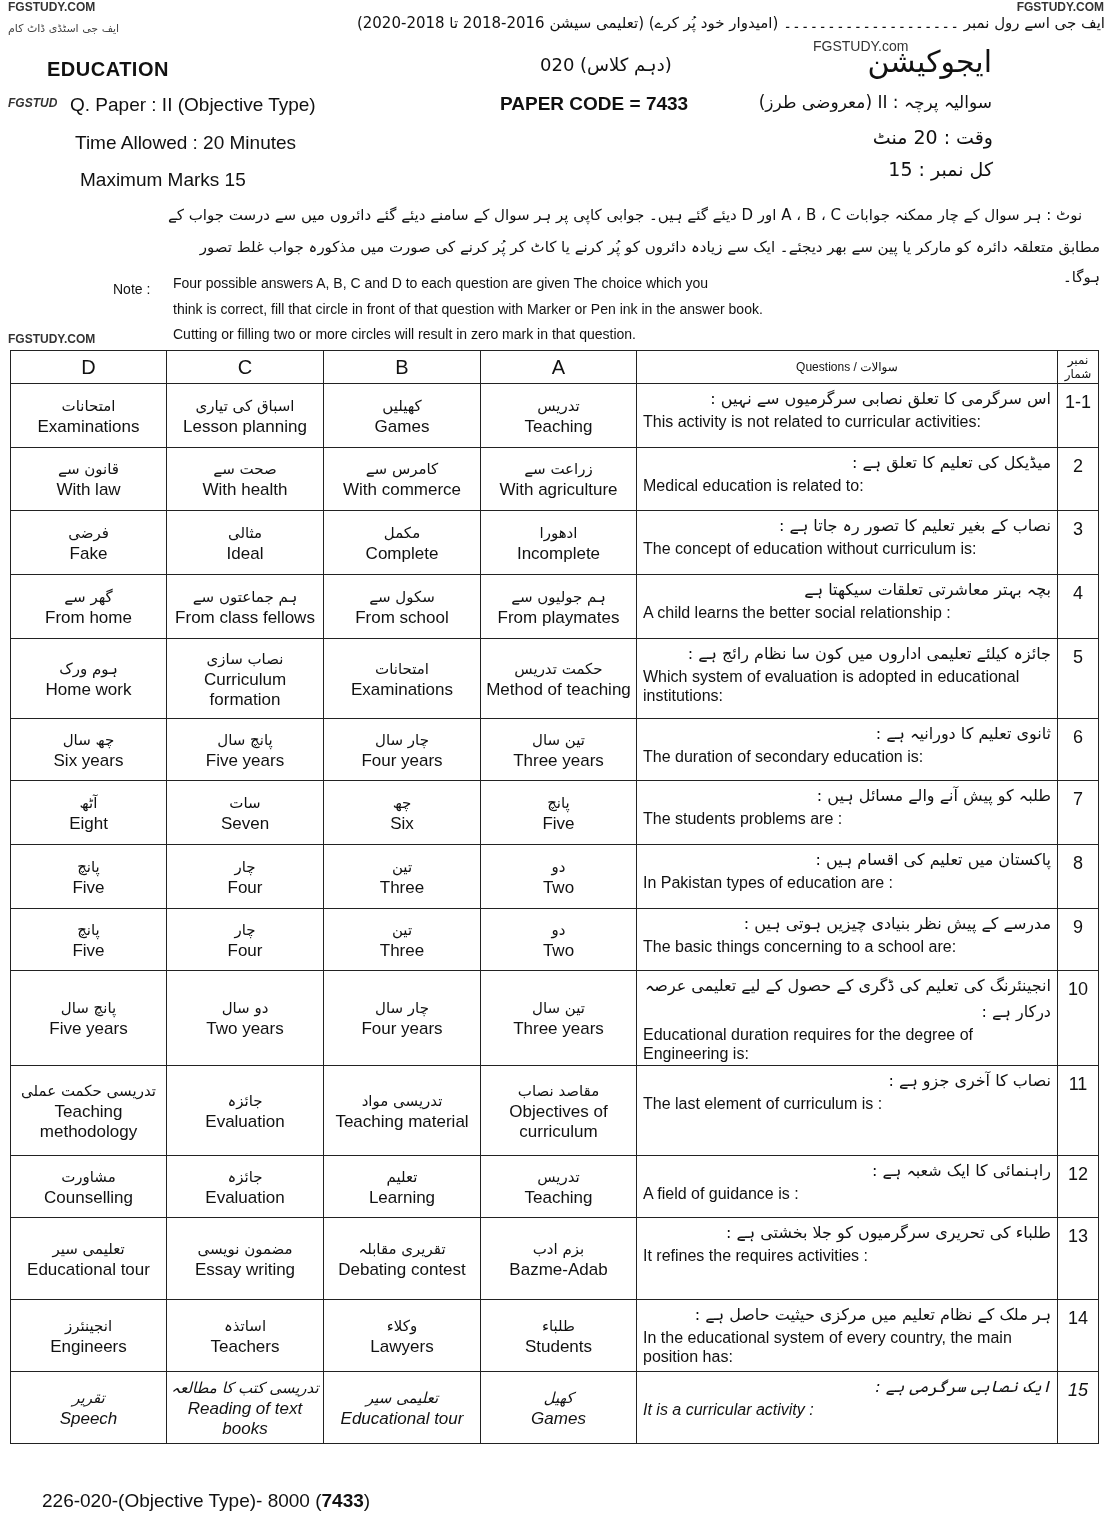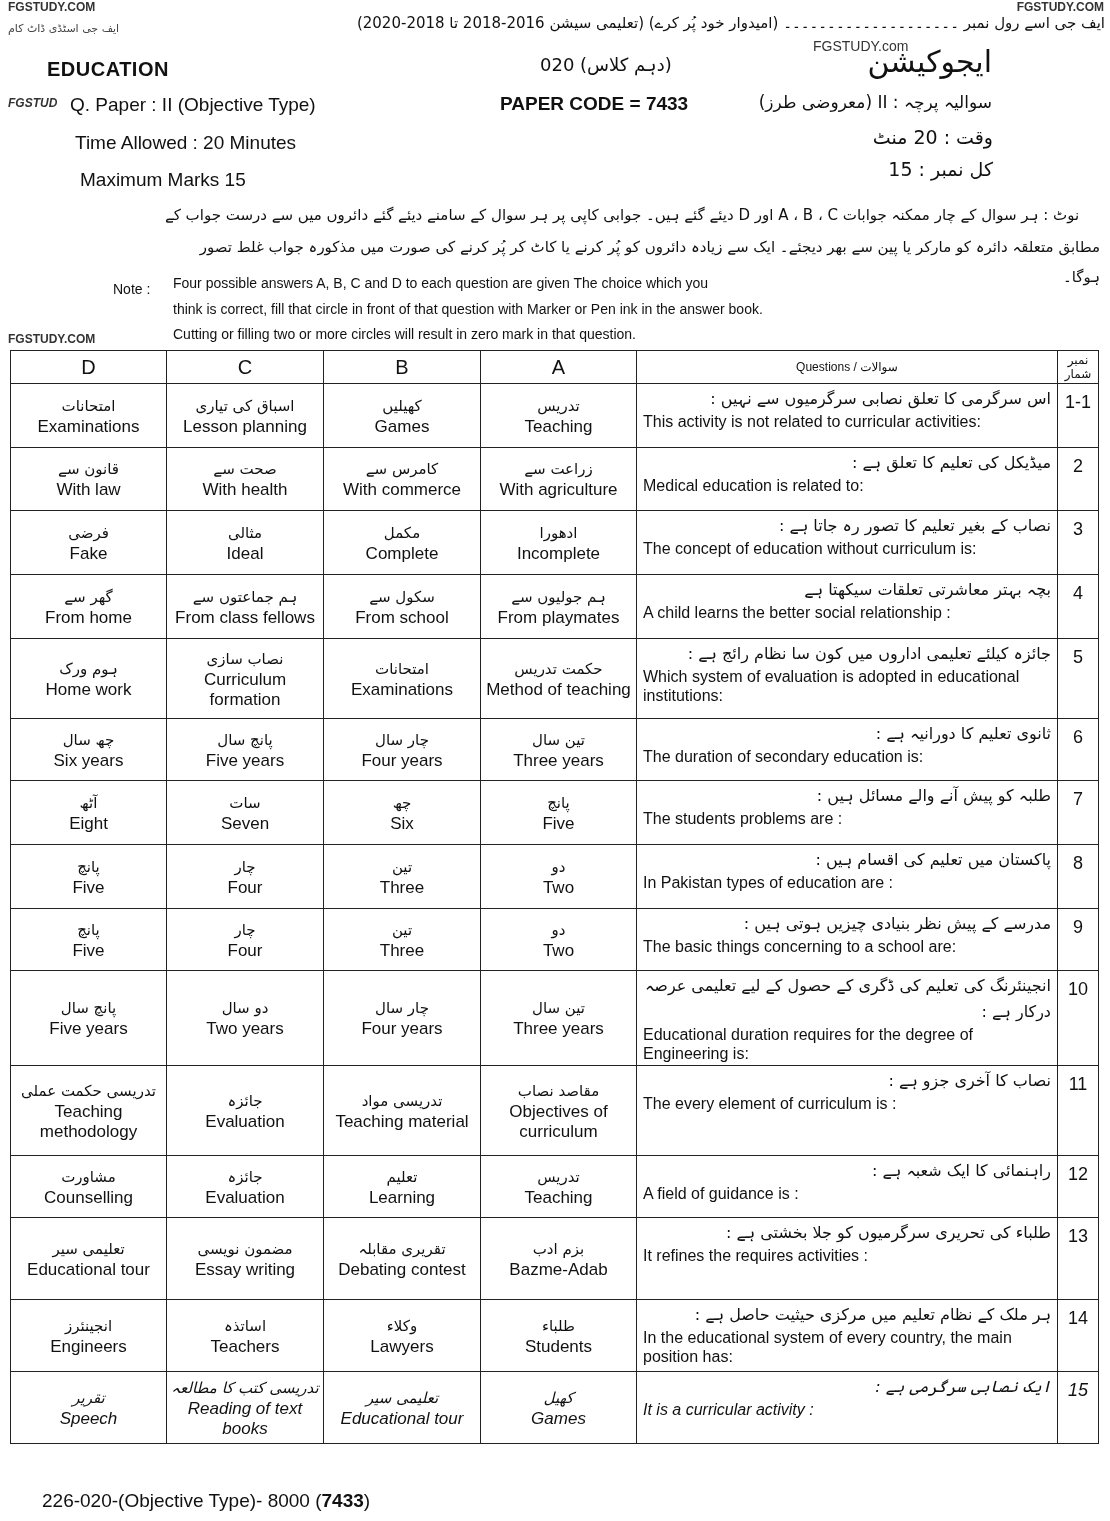--- a/index.html
+++ b/index.html
@@ -43,21 +43,21 @@
 <div class="abs hdr-line" style="left:70px;top:94px;">Q. Paper : II (Objective Type)</div>
 <div class="abs code" style="left:500px;top:93px;">PAPER CODE = 7433</div>
 <div class="abs urdu" style="right:118px;top:92px;font-size:17px;">سوالیہ پرچہ : II (معروضی طرز)</div>
 
 <div class="abs hdr-line" style="left:75px;top:132px;">Time Allowed :  20 Minutes</div>
 <div class="abs urdu" style="right:117px;top:126px;font-size:19px;">وقت : 20 منٹ</div>
 
 <div class="abs hdr-line" style="left:80px;top:169px;">Maximum Marks  15</div>
 <div class="abs urdu" style="right:117px;top:158px;font-size:19px;">کل نمبر : 15</div>
 
-<div class="abs urdu urdu-note" style="left:152px;top:200px;width:940px;text-align:center;">نوٹ : ہر سوال کے چار ممکنہ جوابات A ، B ، C اور D دیئے گئے ہیں۔ جوابی کاپی پر ہر سوال کے سامنے دیئے گئے دائروں میں سے درست جواب کے</div>
+<div class="abs urdu urdu-note" style="left:168px;top:200px;width:940px;text-align:left;">نوٹ : ہر سوال کے چار ممکنہ جوابات A ، B ، C اور D دیئے گئے ہیں۔ جوابی کاپی پر ہر سوال کے سامنے دیئے گئے دائروں میں سے درست جواب کے</div>
 <div class="abs urdu urdu-note" style="left:160px;top:232px;width:940px;text-align:right;">مطابق متعلقہ دائرہ کو مارکر یا پین سے بھر دیجئے۔ ایک سے زیادہ دائروں کو پُر کرنے یا کاٹ کر پُر کرنے کی صورت میں مذکورہ جواب غلط تصور ہوگا۔</div>
 
 <div class="abs note" style="left:113px;top:278px;">Note :</div>
 <div class="abs note" style="left:173px;top:272px;">Four possible answers A, B, C and D to each question are given  The choice which  you</div>
 <div class="abs note" style="left:173px;top:298px;">think is correct, fill that circle in front of that question  with Marker or Pen ink in the answer book.</div>
 <div class="abs note" style="left:173px;top:323px;">Cutting or filling two or more circles will result in zero mark in that question.</div>
 
 <table class="mcq">
   <colgroup>
     <col style="width:156px">
@@ -156,21 +156,21 @@
         <td class="opt"><span class="u">چار سال</span><span>Four years</span></td>
         <td class="opt"><span class="u">تین سال</span><span>Three years</span></td>
         <td class="q"><span class="u">انجینئرنگ کی تعلیم کی ڈگری کے حصول کے لیے تعلیمی عرصہ درکار ہے :</span><span>Educational duration requires for the degree of Engineering is:</span></td>
         <td class="num">10</td>
       </tr>
       <tr style="height: 90px;">
         <td class="opt"><span class="u">تدریسی حکمت عملی</span><span>Teaching methodology</span></td>
         <td class="opt"><span class="u">جائزہ</span><span>Evaluation</span></td>
         <td class="opt"><span class="u">تدریسی مواد</span><span>Teaching material</span></td>
         <td class="opt"><span class="u">مقاصد نصاب</span><span>Objectives of curriculum</span></td>
-        <td class="q"><span class="u">نصاب کا آخری جزو ہے :</span><span>The every element of curriculum is :</span></td>
+        <td class="q"><span class="u">نصاب کا آخری جزو ہے :</span><span>The last element of curriculum is :</span></td>
         <td class="num">11</td>
       </tr>
       <tr style="height: 62px;">
         <td class="opt"><span class="u">مشاورت</span><span>Counselling</span></td>
         <td class="opt"><span class="u">جائزہ</span><span>Evaluation</span></td>
         <td class="opt"><span class="u">تعلیم</span><span>Learning</span></td>
         <td class="opt"><span class="u">تدریس</span><span>Teaching</span></td>
         <td class="q"><span class="u">راہنمائی کا ایک شعبہ ہے :</span><span>A field of guidance is :</span></td>
         <td class="num">12</td>
       </tr>

